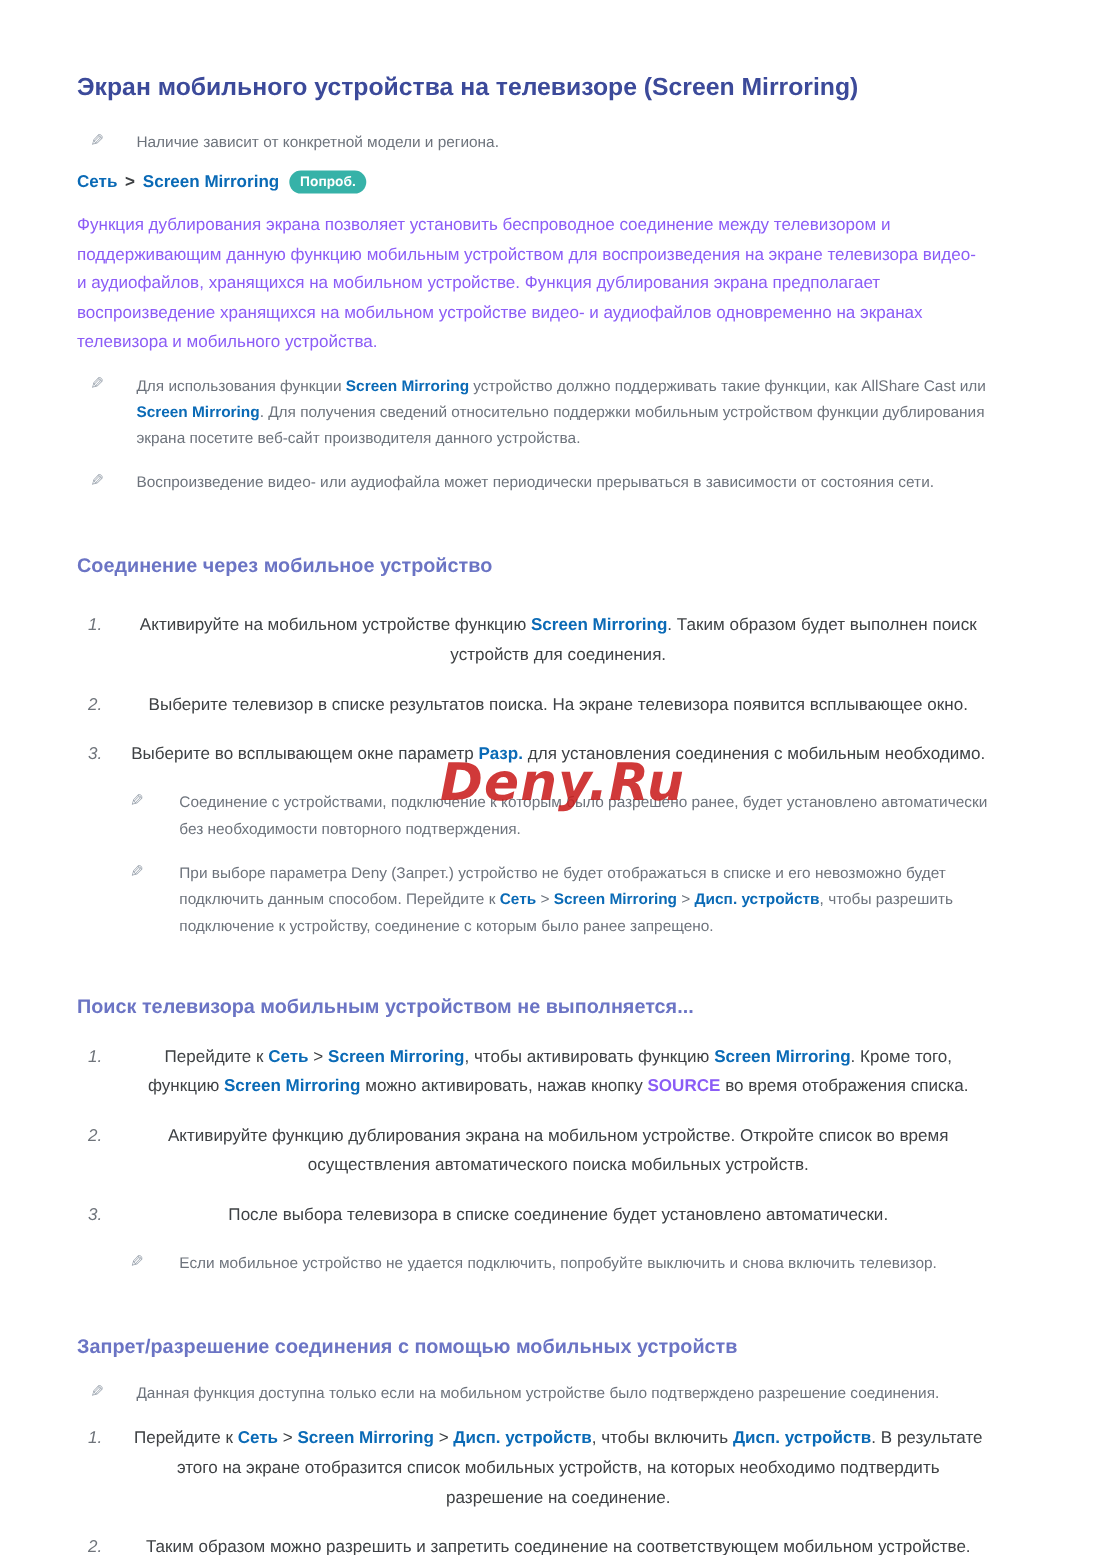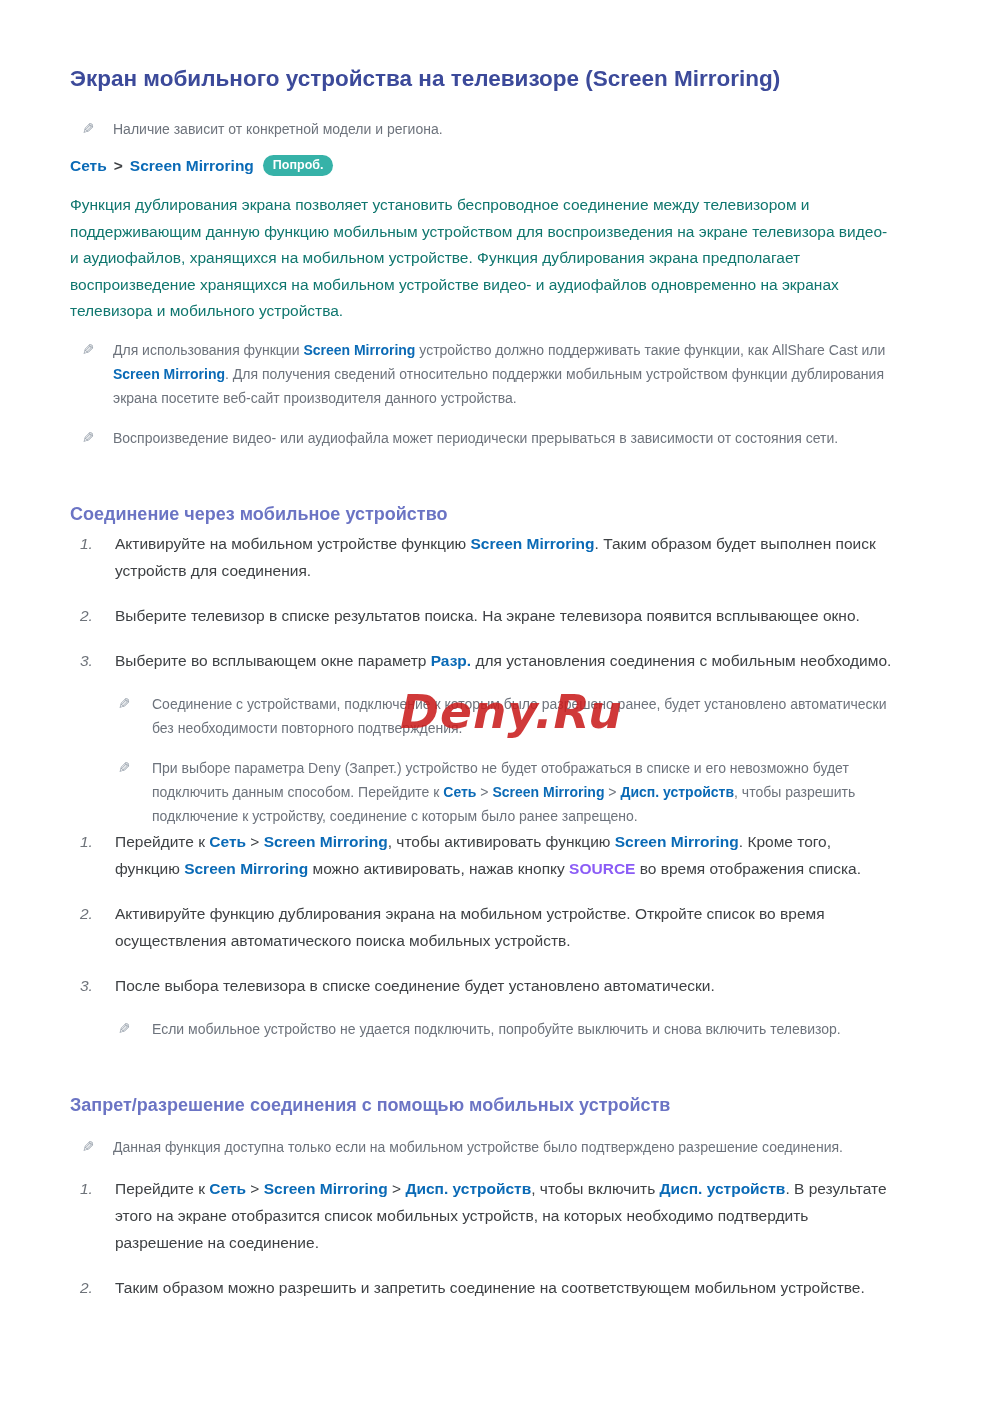--- a/index.html
+++ b/index.html
@@ -42,21 +42,21 @@
   }
   .note .pencil {
     flex: 0 0 31px;
     font-size: 15px;
     color: #97a0ab;
     display: inline-block;
     transform: scaleX(-1);
     text-align: right;
     line-height: 24px;
   }
-  .note .note-text { flex: 1; max-width: 822px; }
+  .note .note-text { flex: 1; max-width: 822px; margin-left: 11px; }
   .note.sub {
     margin-left: 48px;
     font-size: 14px;
   }
   .note.sub .pencil { flex: 0 0 34px; }
   
   .breadcrumb {
     margin-bottom: 16px;
     font-size: 15.5px;
     font-weight: 700;
@@ -75,21 +75,21 @@
     border-radius: 12px;
     margin-left: 2px;
     line-height: 14px;
     display: inline-block;
     text-align: right;
   }
   
   p.body-par {
     font-size: 15.5px;
     line-height: 26.5px;
-    color: #0f766e;
+    color: #8b5cf6;
     max-width: 872px;
     margin-bottom: 13px;
   }
   
   .step {
     display: flex;
     align-items: flex-start;
     margin-left: 10px;
     margin-bottom: 18px;
   }
@@ -99,28 +99,29 @@
     font-style: italic;
     color: #6e737a;
     line-height: 27px;
   }
   .step-text {
     flex: 1;
     max-width: 830px;
     font-size: 15.5px;
     line-height: 27px;
     color: #3e4144;
+    text-align: center;
   }
   
   .seg-link { color: #0a6ab6; font-weight: 700; }
   .seg-source { color: #8b5cf6; font-weight: 700; }
   
   .mb14 { margin-bottom: 14px; }
   .mb16 { margin-bottom: 16px; }
-  .mt-sec1 { margin-top: 52px; margin-bottom: 4px; }
+  .mt-sec1 { margin-top: 52px; margin-bottom: 29px; }
   .mt-sec2 { margin-top: 50px; margin-bottom: 20px; }
   .mt-sec3 { margin-top: 52px; margin-bottom: 18px; }
   .watermark {
     position: absolute;
     left: 400px;
     top: 684px;
     font-size: 47px;
     font-weight: 700;
     font-style: italic;
     letter-spacing: 1px;
@@ -179,20 +180,21 @@
   <div class="note sub mb16">
     <span class="pencil">✎</span>
     <span class="note-text">Соединение с устройствами, подключение к которым было разрешено ранее, будет установлено автоматически без необходимости повторного подтверждения.</span>
   </div>
 
   <div class="note sub">
     <span class="pencil">✎</span>
     <span class="note-text"><span>При выборе параметра Deny (Запрет.) устройство не будет отображаться в списке и его невозможно будет подключить данным способом. Перейдите к </span><span class="seg-link">Сеть</span><span> &gt; </span><span class="seg-link">Screen Mirroring</span><span> &gt; </span><span class="seg-link">Дисп. устройств</span><span>, чтобы разрешить подключение к устройству, соединение с которым было ранее запрещено.</span></span>
   </div>
 
+  <h2 class="section-title mt-sec2">Поиск телевизора мобильным устройством не выполняется...</h2>
 
   <div class="step">
     <span class="step-num">1.</span>
     <div class="step-text"><span>Перейдите к </span><span class="seg-link">Сеть</span><span> &gt; </span><span class="seg-link">Screen Mirroring</span><span>, чтобы активировать функцию </span><span class="seg-link">Screen Mirroring</span><span>. Кроме того, функцию </span><span class="seg-link">Screen Mirroring</span><span> можно активировать, нажав кнопку </span><span class="seg-source">SOURCE</span><span> во время отображения списка.</span></div>
   </div>
   <div class="step">
     <span class="step-num">2.</span>
     <div class="step-text"><span>Активируйте функцию дублирования экрана на мобильном устройстве. Откройте список во время осуществления автоматического поиска мобильных устройств.</span></div>
   </div>
   <div class="step">

